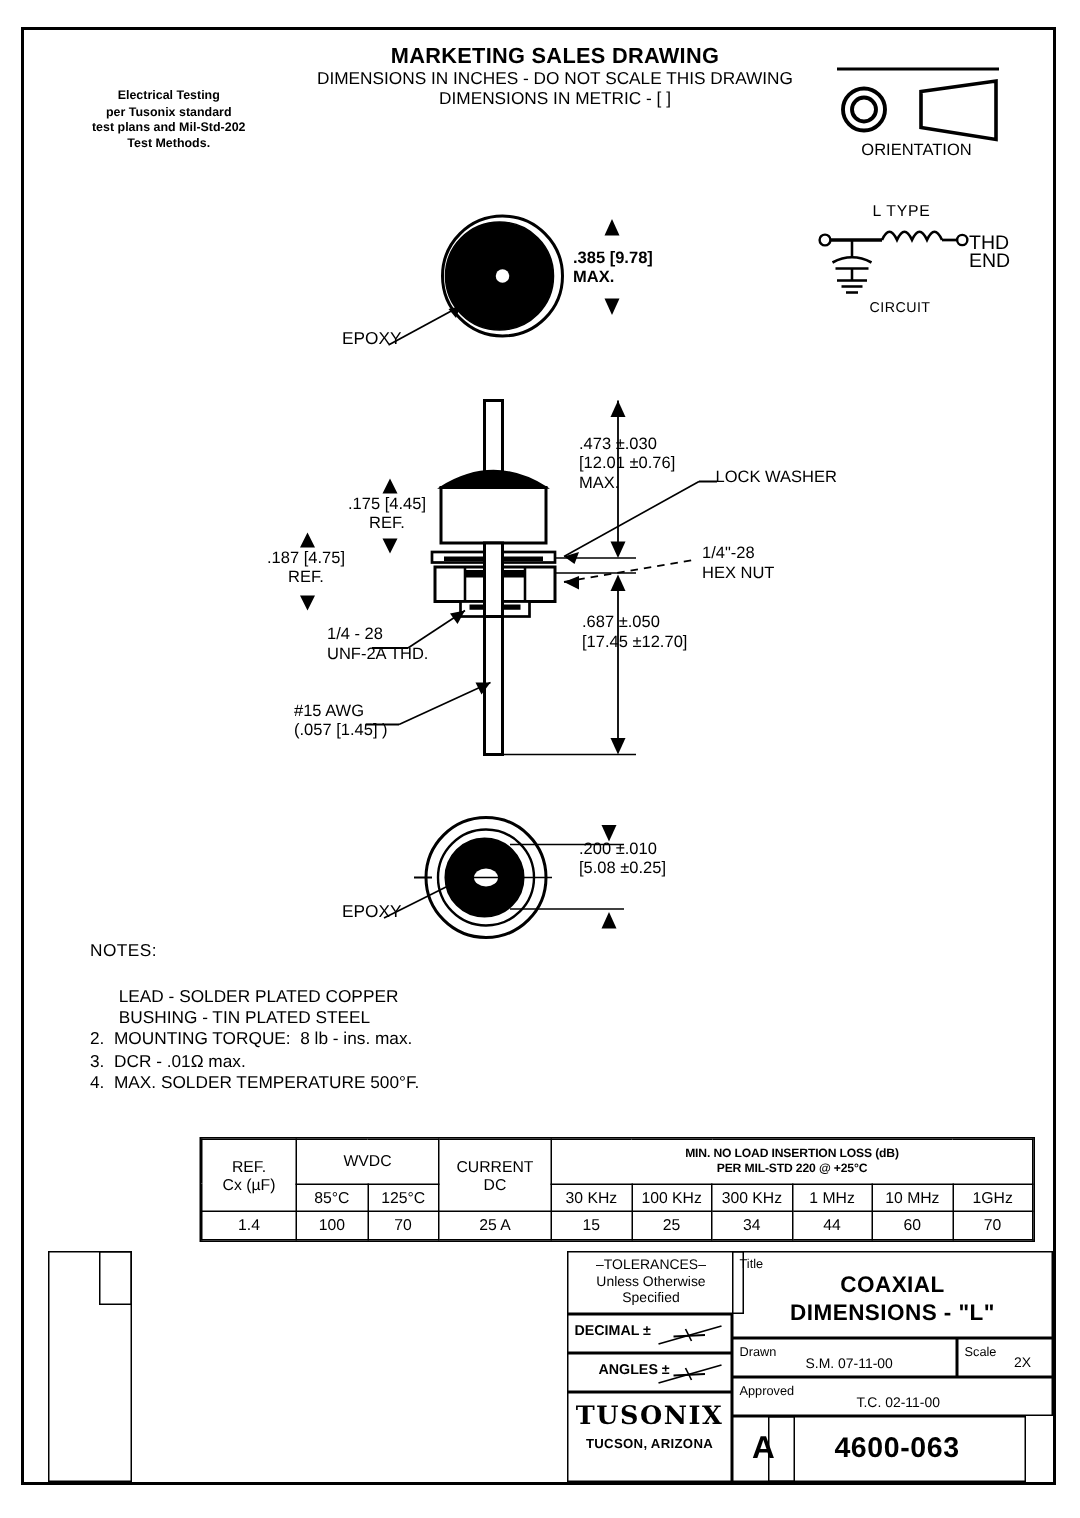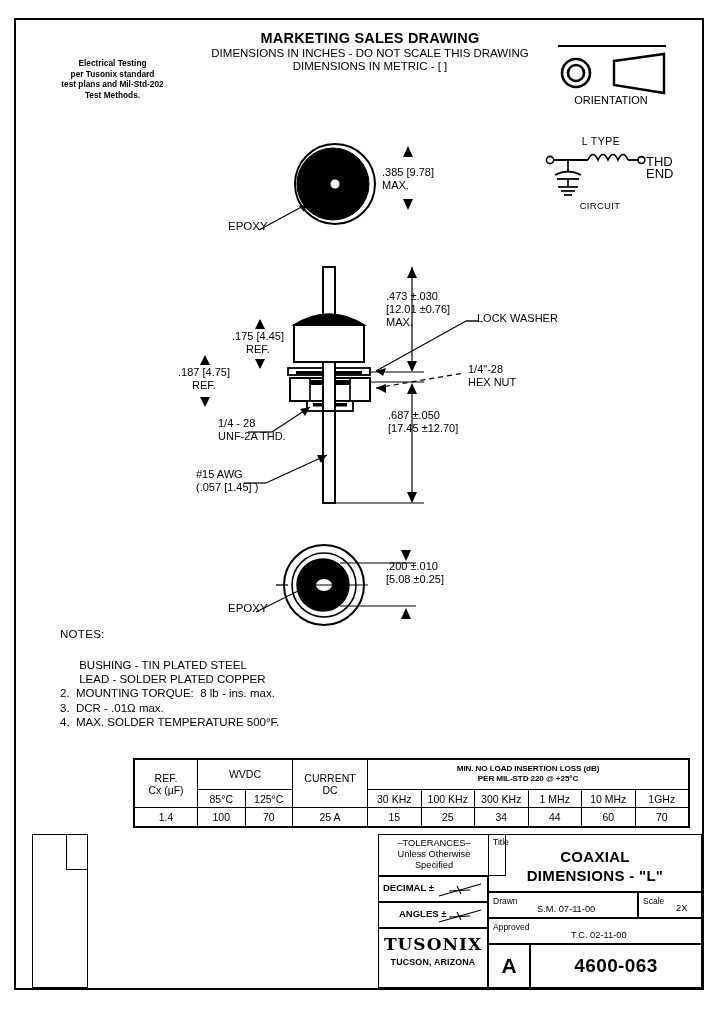--- a/index.html
+++ b/index.html
@@ -128,21 +128,21 @@
   <svg class="abs" style="left:290px;top:138px;" width="90" height="92">
     <circle cx="45" cy="46" r="40" fill="#fff" stroke="#000" stroke-width="2"></circle>
     <circle cx="43" cy="46" r="36" fill="#000" stroke="#000" stroke-width="1"></circle>
     <circle cx="45" cy="46" r="4.5" fill="#fff"></circle>
   </svg>
   <svg class="abs" style="left:255px;top:196px;" width="70" height="38">
     <line x1="4" y1="34" x2="52" y2="8" stroke="#000" stroke-width="1.2"></line>
     <path d="M52 8 L44 10 L49 16 Z" fill="#000"></path>
   </svg>
   <div class="abs" id="top-epoxy">EPOXY</div>
-  <div class="abs" id="dim-385" style="white-space:pre-line;">.385 [9.78]
+  <div class="abs" id="dim-385" style="white-space:pre-line;font-weight:bold;">.385 [9.78]
 MAX.</div>
   <svg class="abs" style="left:396px;top:144px;" width="24" height="70">
     <path d="M12 2 L7 13 L17 13 Z" fill="#000"></path>
     <path d="M12 66 L7 55 L17 55 Z" fill="#000"></path>
   </svg>
 
   <svg class="abs" style="left:180px;top:255px;" width="420" height="265">
 
     <rect x="143" y="12" width="12" height="56" fill="#fff" stroke="#000" stroke-width="2"></rect>
 
@@ -230,22 +230,22 @@
     <line x1="0" y1="15" x2="76" y2="15" stroke="#000" stroke-width="1.1"></line>
     <line x1="0" y1="58" x2="76" y2="58" stroke="#000" stroke-width="1.1"></line>
     <path d="M66 13 L61 2 L71 2 Z" fill="#000"></path>
     <path d="M66 60 L61 71 L71 71 Z" fill="#000"></path>
   </svg>
   <div class="abs" id="dim-200" style="white-space:pre-line;">.200 ±.010
 [5.08 ±0.25]</div>
 
   <div class="abs" id="notes-hd">NOTES:</div>
   <div class="abs" id="notes-list">
+    <span class="note-row">      LEAD - SOLDER PLATED COPPER</span>
     <span class="note-row">      BUSHING - TIN PLATED STEEL</span>
-    <span class="note-row">      LEAD - SOLDER PLATED COPPER</span>
     <span class="note-row">2.  MOUNTING TORQUE:  8 lb - ins. max.</span>
     <span class="note-row">3.  DCR - .01Ω max.</span>
     <span class="note-row">4.  MAX. SOLDER TEMPERATURE 500°F.</span>
   </div>
 
   <div id="spec">
     <table>
       <tbody>
           <tr>
         <td rowspan="2" class="hd" style="width:62px;">
@@ -284,21 +284,21 @@
       </tr>
     </tbody>
       </table>
   </div>
 
   <div id="tblock">
 
     <div class="tb" style="left:16px;top:0;width:56px;height:154px;"></div>
     <div class="tb" style="left:50px;top:0;width:22px;height:36px;"></div>
 
-    <div class="tb" style="left:362px;top:0;width:128px;height:42px;">
+    <div class="tb" style="left:362px;top:0;width:118px;height:42px;">
       <div class="tbtxt" id="tol-hd" style="white-space:pre-line;">–TOLERANCES–
 Unless Otherwise
 Specified</div>
     </div>
     <div class="tb" style="left:362px;top:42px;width:110px;height:26px;">
       <div class="tbtxt" id="dec-lbl">DECIMAL ±</div>
       <svg class="abs" style="left:58px;top:5px;" width="48" height="16">
         <line x1="2" y1="14" x2="44" y2="2" stroke="#000" stroke-width="1.2"></line>
         <line x1="12" y1="9" x2="33" y2="8" stroke="#000" stroke-width="1.2"></line>
         <line x1="20" y1="4" x2="24" y2="12" stroke="#000" stroke-width="1.1"></line>
@@ -334,17 +334,17 @@
     </div>
 
     <div class="tb" style="left:472px;top:84px;width:214px;height:26px;">
       <div class="tbtxt fl" style="left:4px;top:3px;">Approved</div>
       <div class="tbtxt fv" style="left:82px;top:11px;">T.C. 02-11-00</div>
     </div>
 
     <div class="tb" style="left:472px;top:110px;width:42px;height:44px;">
       <div class="tbtxt" id="size-a">A</div>
     </div>
-    <div class="tb" style="left:514px;top:110px;width:172px;height:44px;padding-left:20px;">
+    <div class="tb" style="left:496px;top:110px;width:172px;height:44px;padding-left:20px;">
       <div class="tbtxt" id="dwg-no">4600-063</div>
     </div>
   </div>
 </div>
 
 </body></html>

